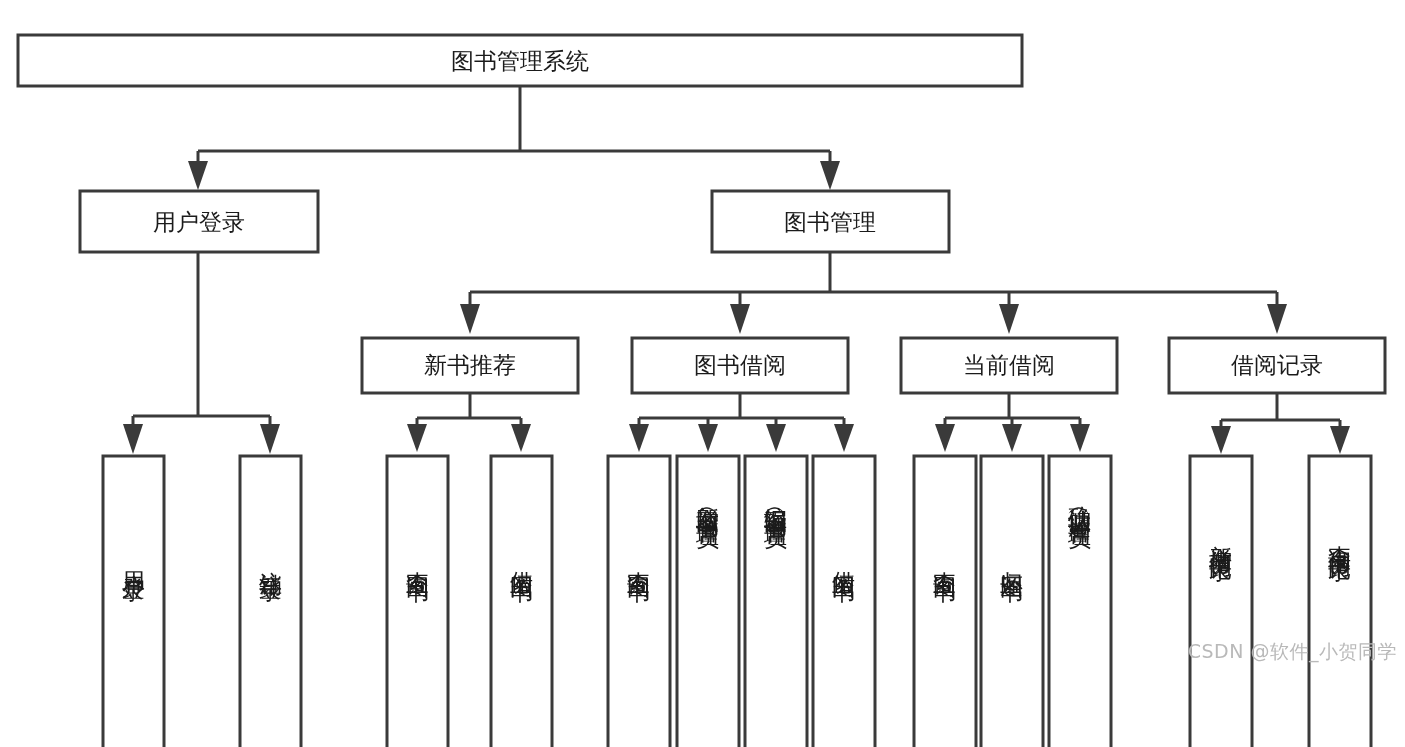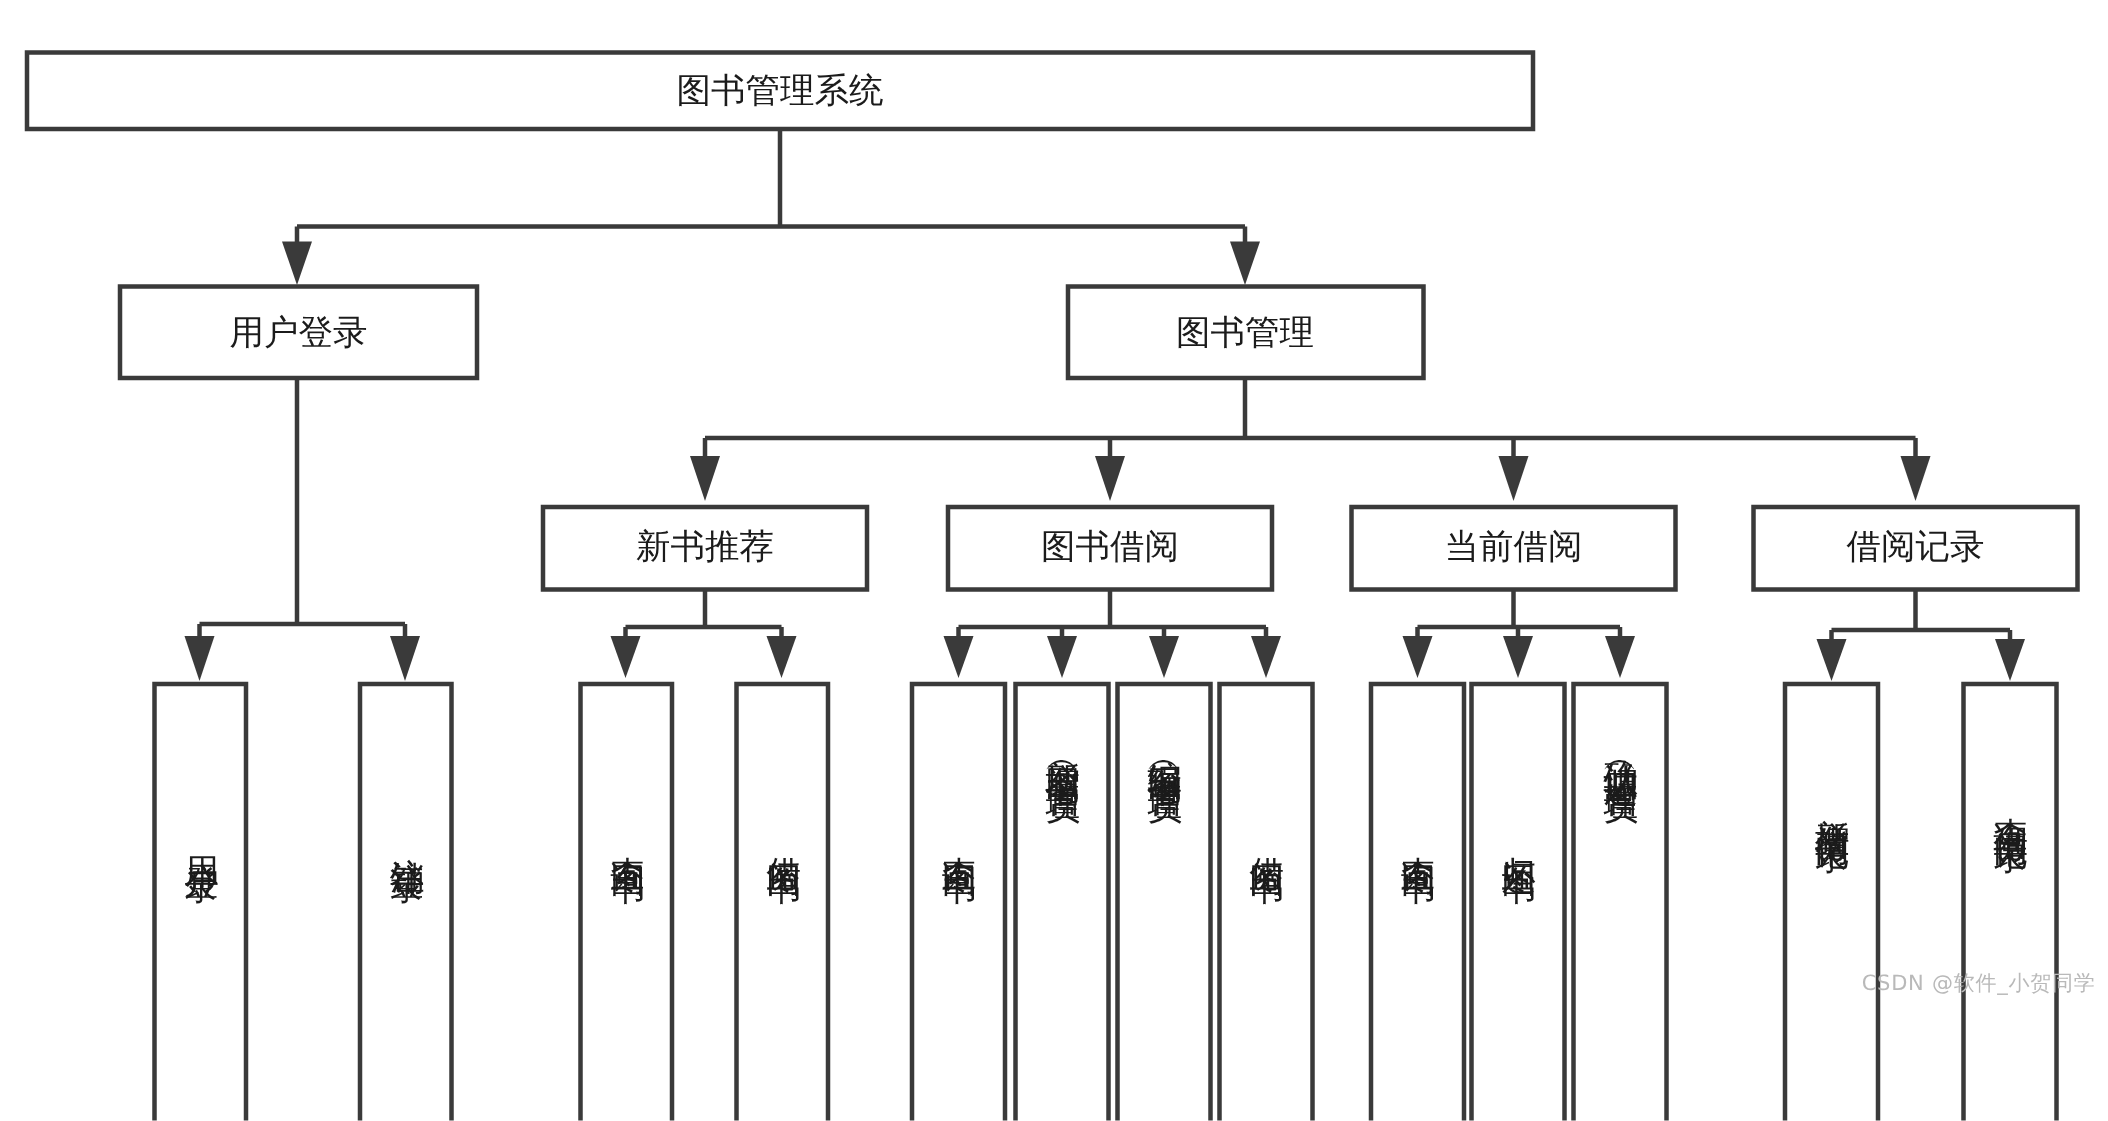--- a/index.html
+++ b/index.html
@@ -48,21 +48,21 @@
     font-size: 23px;
     fill: #1b1b1b;
     text-anchor: middle;
     dominant-baseline: middle;
   }
   .watermark {
     position: absolute;
     right: 8px;
     bottom: 6px;
     font-family: "DejaVu Sans", "Liberation Sans", sans-serif;
-    font-size: 14px;
+    font-size: 19px;
     color: #b9b9b9;
     letter-spacing: 0.5px;
     white-space: nowrap;
     pointer-events: none;
   }
 </style>
 </head>
 <body>
 
 <div id="diagram-root">

